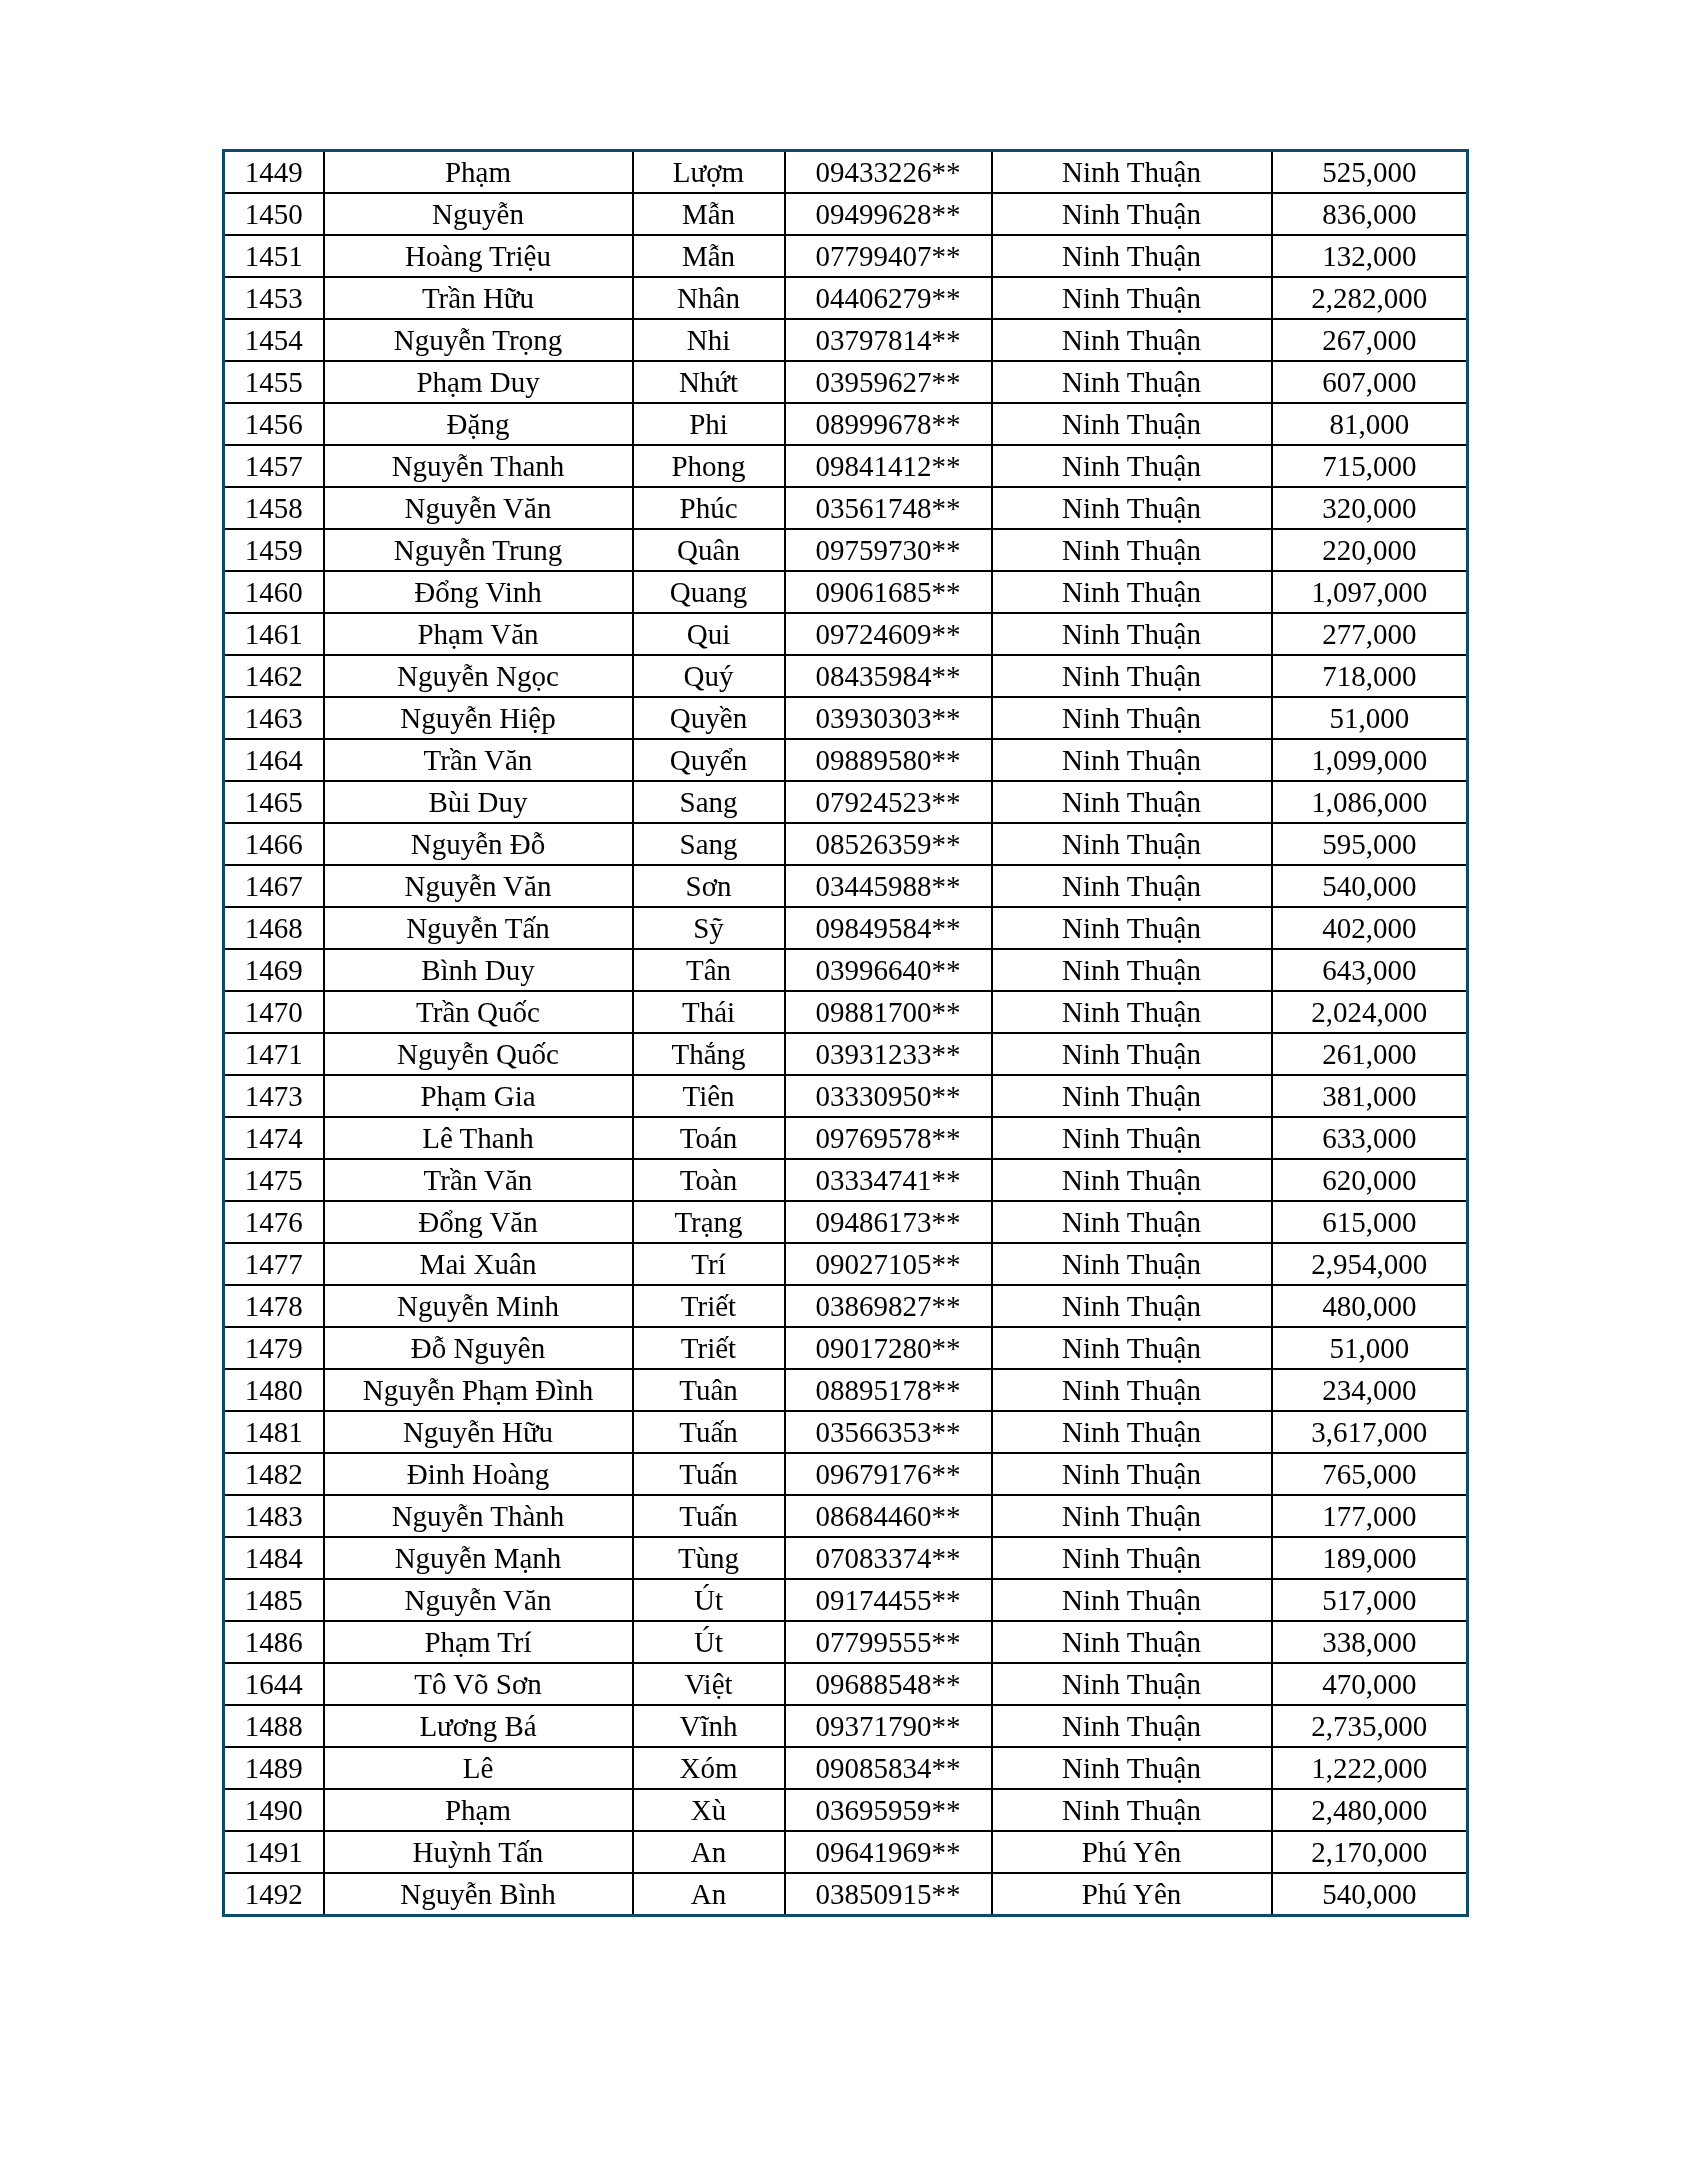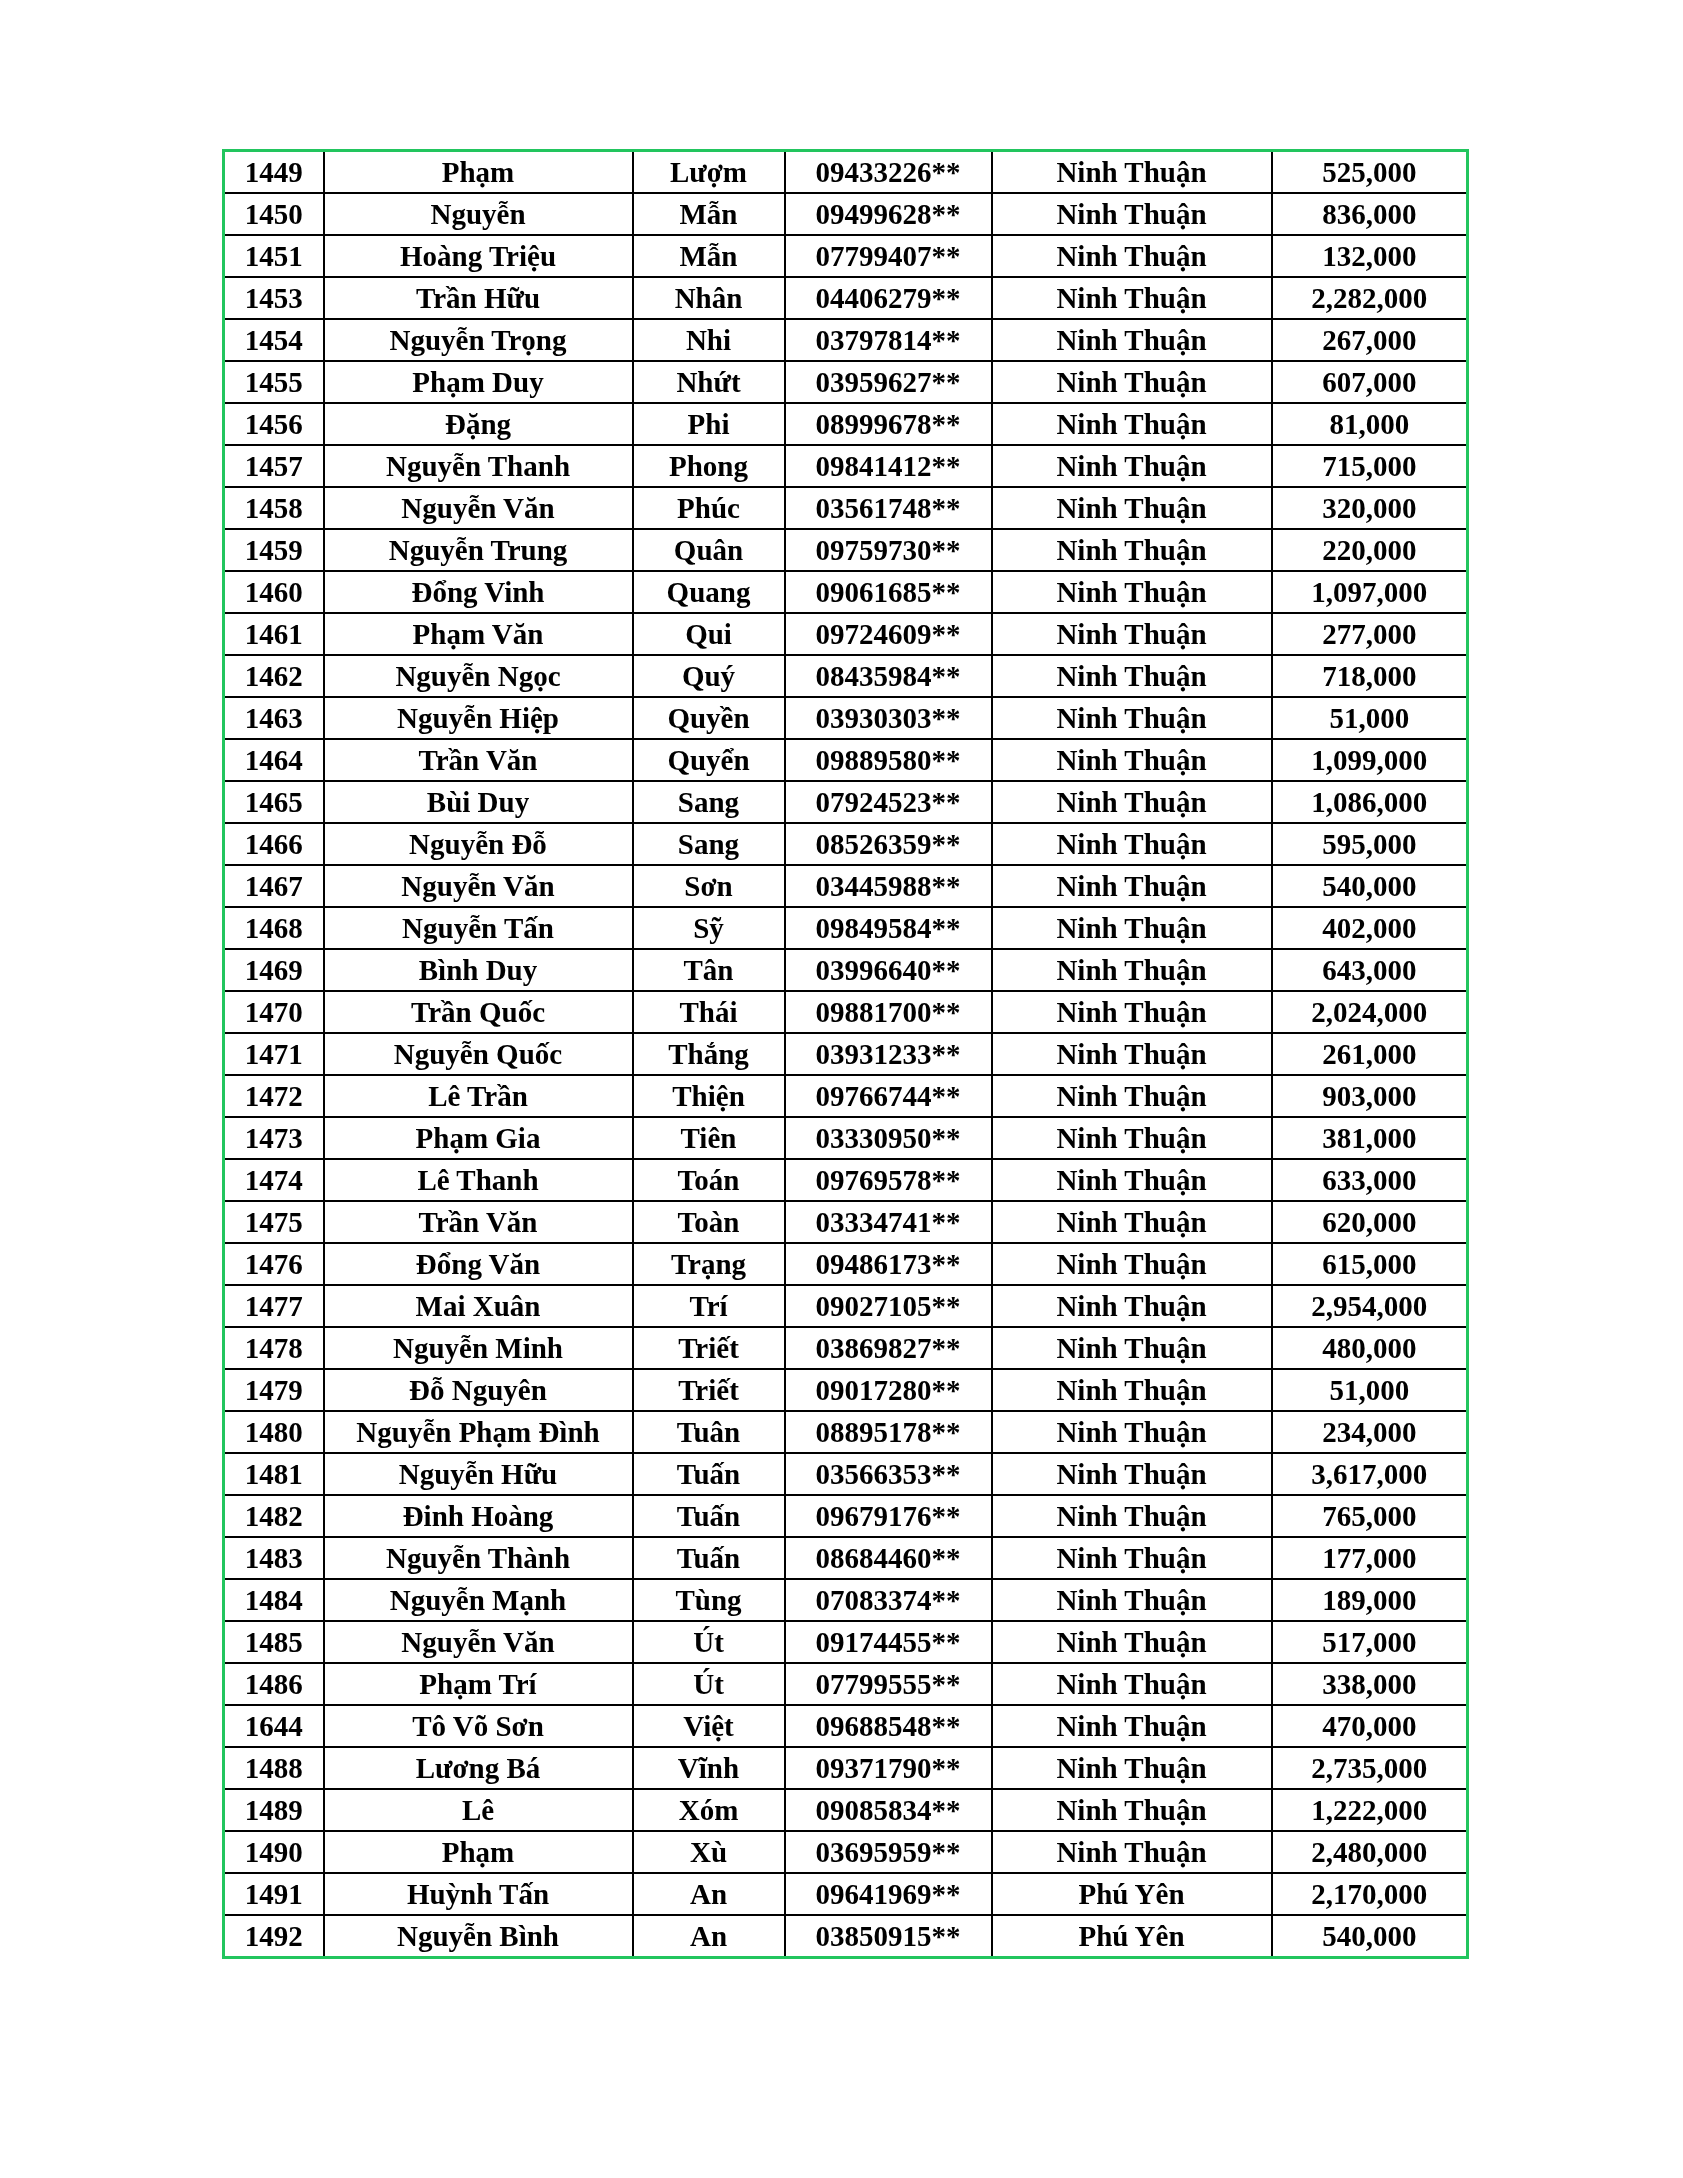--- a/index.html
+++ b/index.html
@@ -13,22 +13,21 @@
     position: relative;
     font-family: "Liberation Serif", serif;
     color: #000000;
   }
   table.sheet-table {
     position: absolute;
     left: 222px;
     top: 149px;
     border-collapse: collapse;
     table-layout: fixed;
-    border: 3px solid #22c55e;
-    font-weight: bold;
+    border: 3px solid #0c4a6e;
   }
   table.sheet-table td {
     border: 2px solid #000000;
     height: 40px;
     font-size: 29px;
     line-height: 40px;
     text-align: center;
     vertical-align: middle;
     padding: 0;
     white-space: nowrap;
@@ -229,28 +228,20 @@
   </tr>
       <tr>
     <td class="c-id">1471</td>
     <td class="c-last">Nguyễn Quốc</td>
     <td class="c-first">Thắng</td>
     <td class="c-phone">03931233**</td>
     <td class="c-prov">Ninh Thuận</td>
     <td class="c-amt">261,000</td>
   </tr>
       <tr>
-    <td class="c-id">1472</td>
-    <td class="c-last">Lê Trần</td>
-    <td class="c-first">Thiện</td>
-    <td class="c-phone">09766744**</td>
-    <td class="c-prov">Ninh Thuận</td>
-    <td class="c-amt">903,000</td>
-  </tr>
-      <tr>
     <td class="c-id">1473</td>
     <td class="c-last">Phạm Gia</td>
     <td class="c-first">Tiên</td>
     <td class="c-phone">03330950**</td>
     <td class="c-prov">Ninh Thuận</td>
     <td class="c-amt">381,000</td>
   </tr>
       <tr>
     <td class="c-id">1474</td>
     <td class="c-last">Lê Thanh</td>

